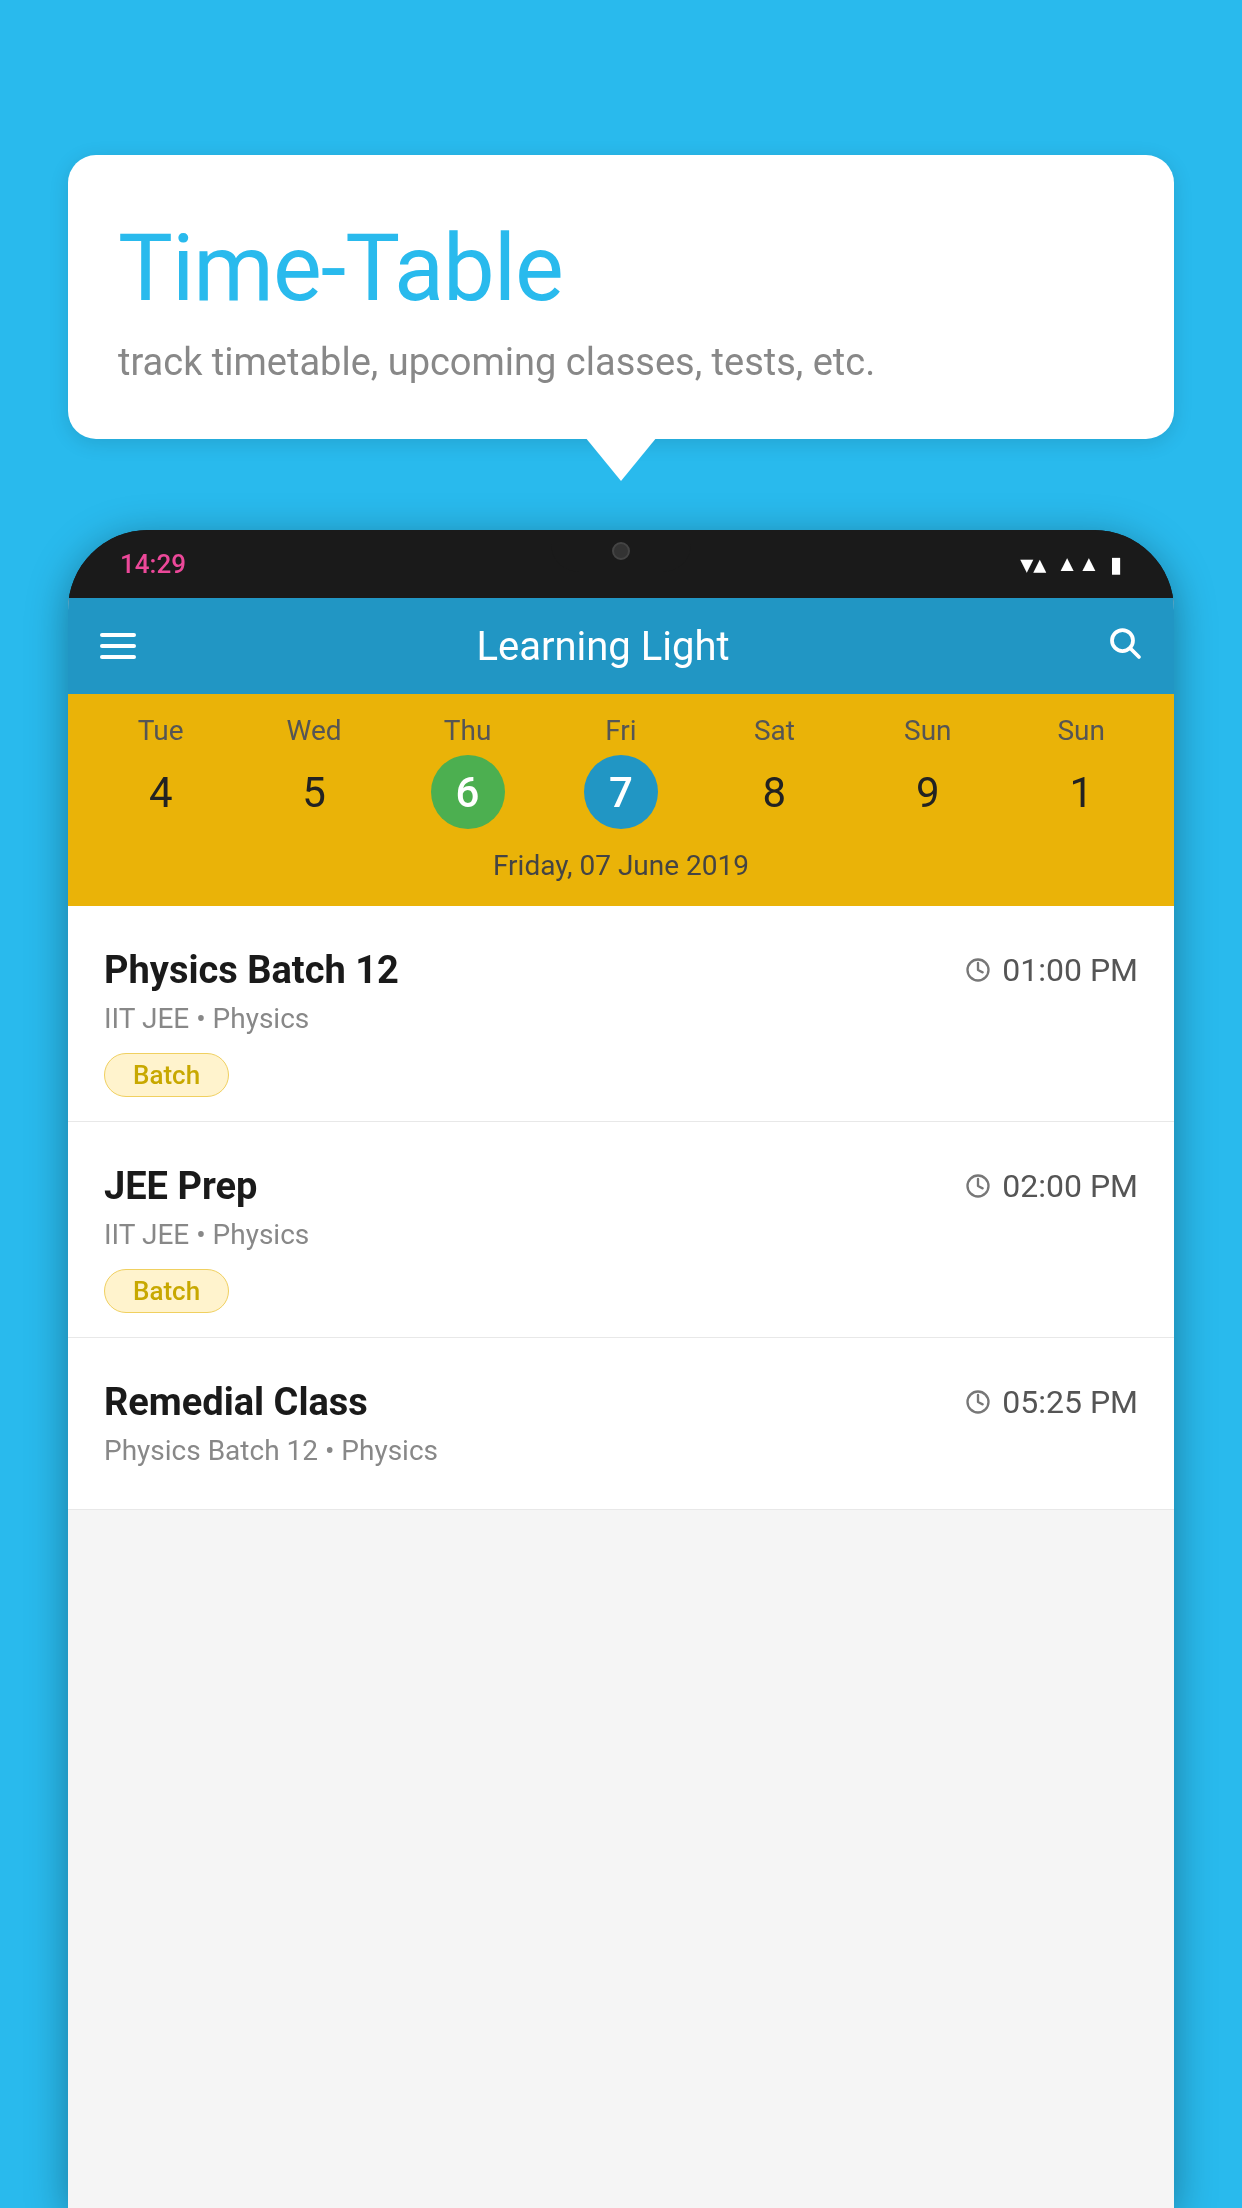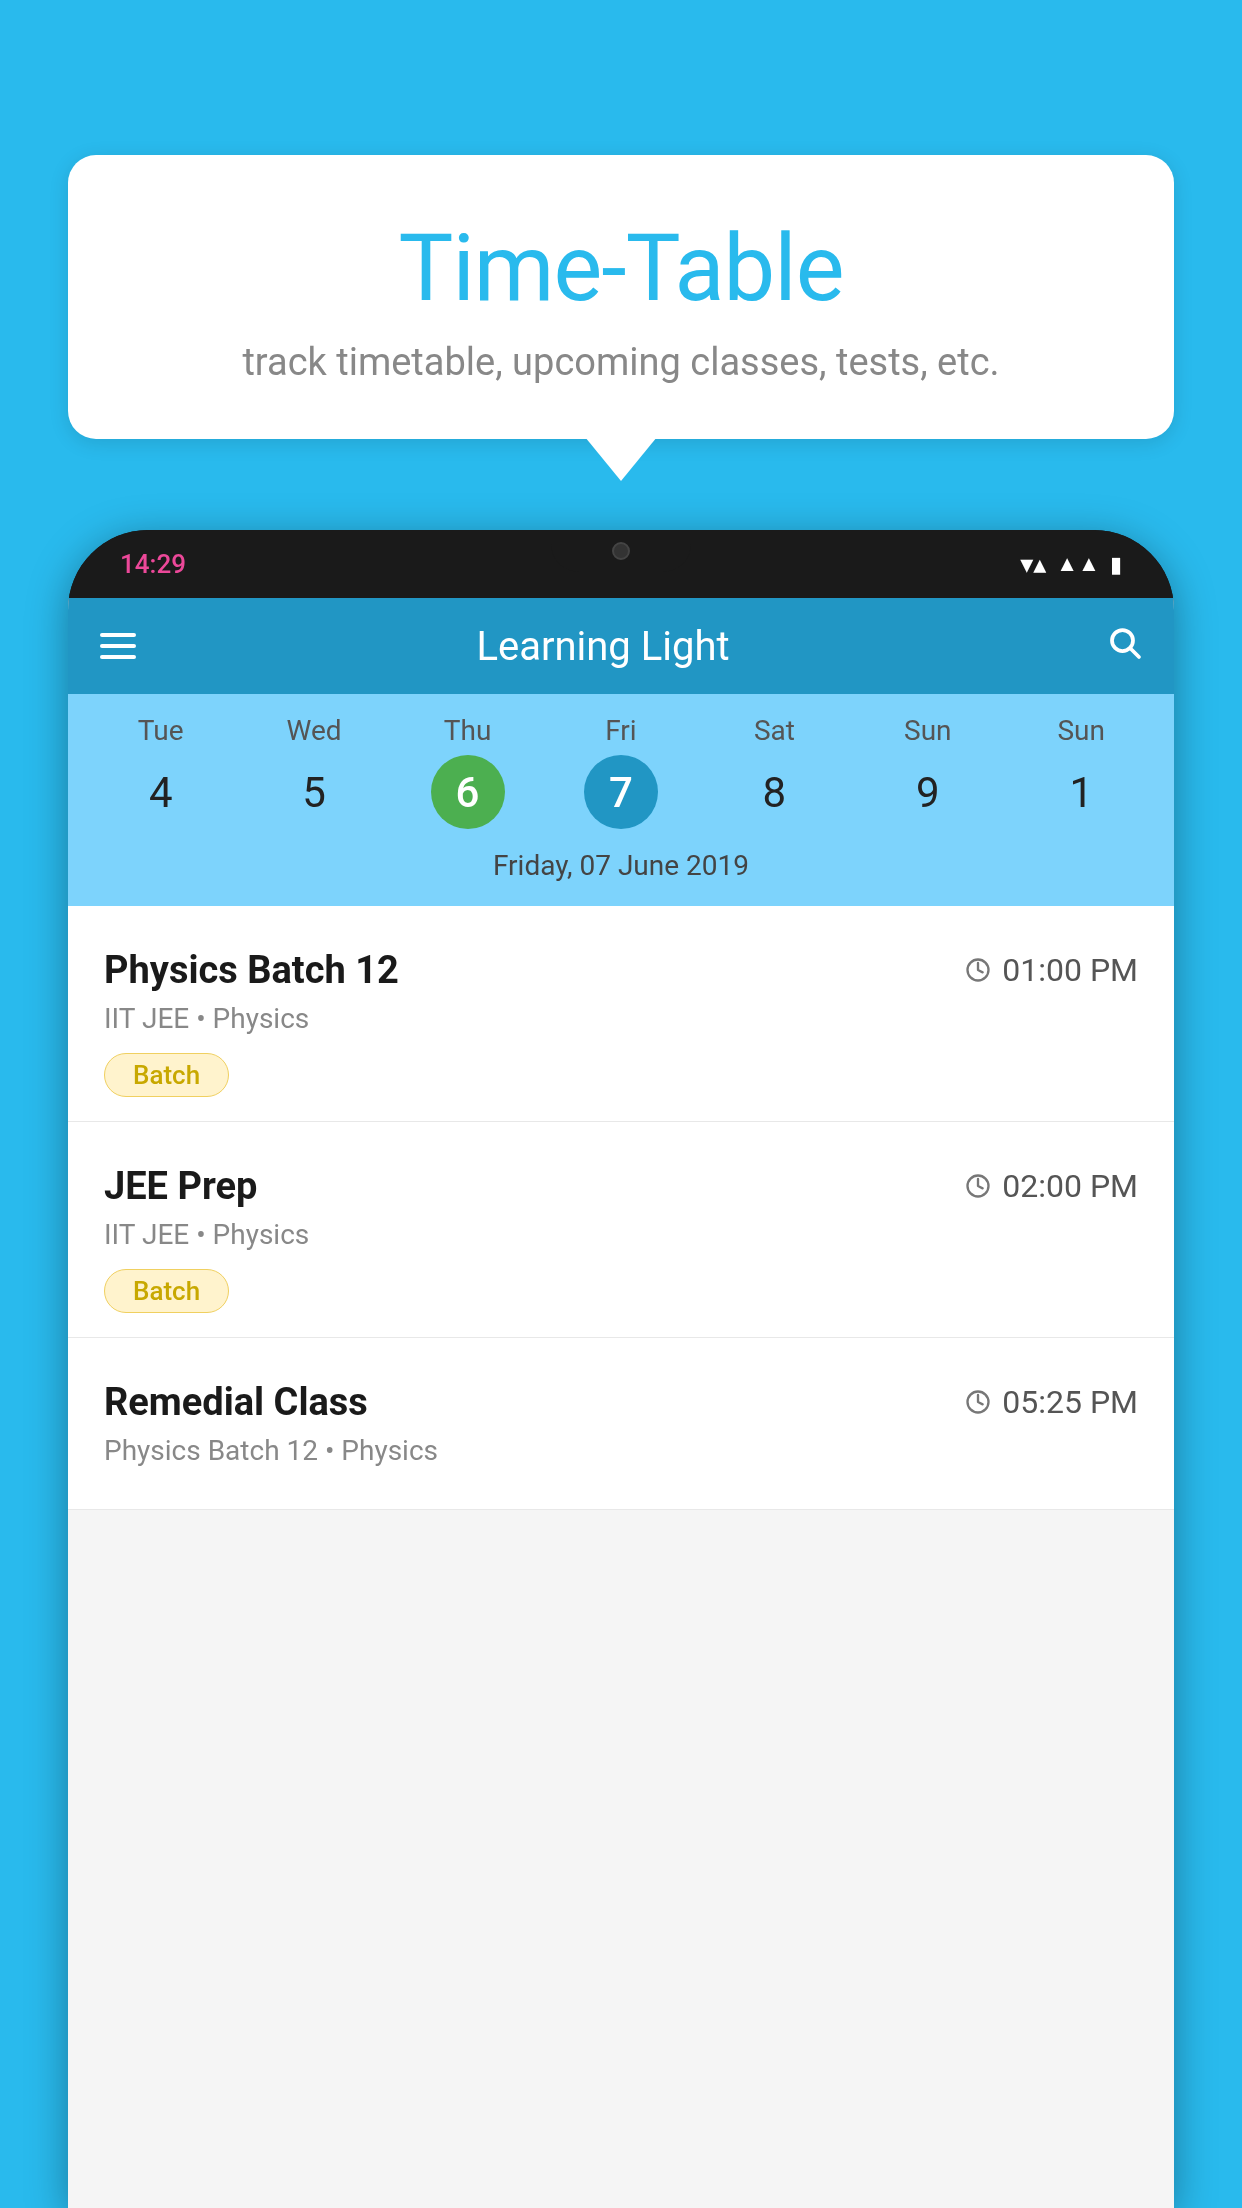--- a/index.html
+++ b/index.html
@@ -16,21 +16,20 @@
 
     
     .speech-bubble {
       position: absolute;
       top: 155px;
       left: 68px;
       right: 68px;
       background: white;
       border-radius: 28px;
       padding: 60px 50px 55px;
-      text-align: center;
       box-shadow: 0 4px 20px rgba(0,0,0,0.12);
     }
 
     .speech-bubble::after {
       content: '';
       position: absolute;
       bottom: -42px;
       left: 50%;
       transform: translateX(-50%);
       width: 0;
@@ -155,21 +154,21 @@
     }
 
     .search-icon {
       color: white;
       font-size: 36px;
       cursor: pointer;
     }
 
     
     .calendar-strip {
-      background: #7dd3fc;
+      background: #eab308;
       padding: 20px 0 8px;
     }
 
     .days-row {
       display: flex;
       justify-content: space-around;
       padding: 0 16px;
       margin-bottom: 10px;
     }
 

